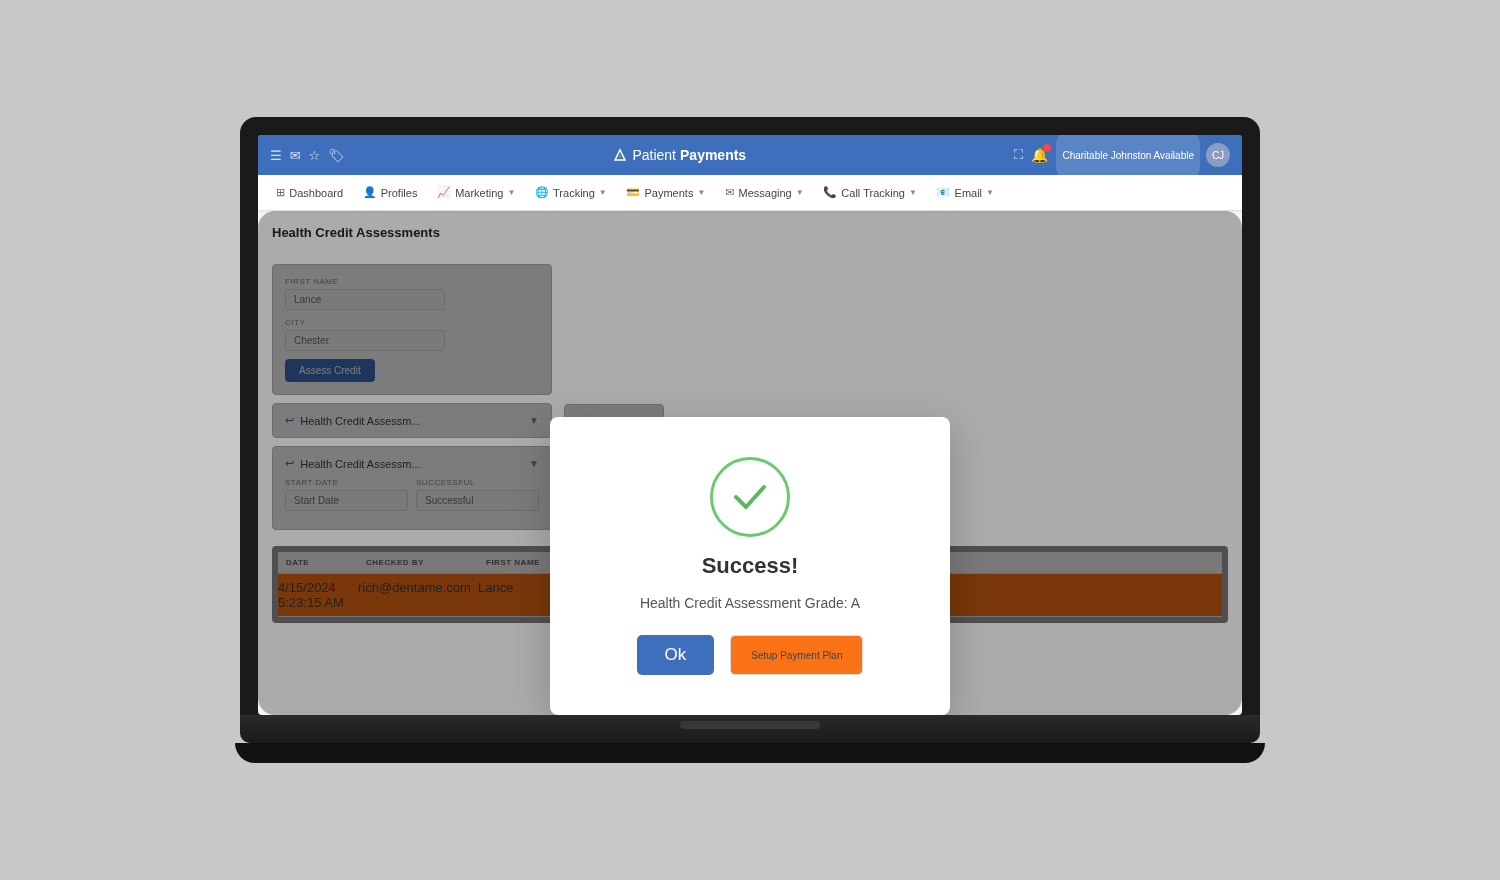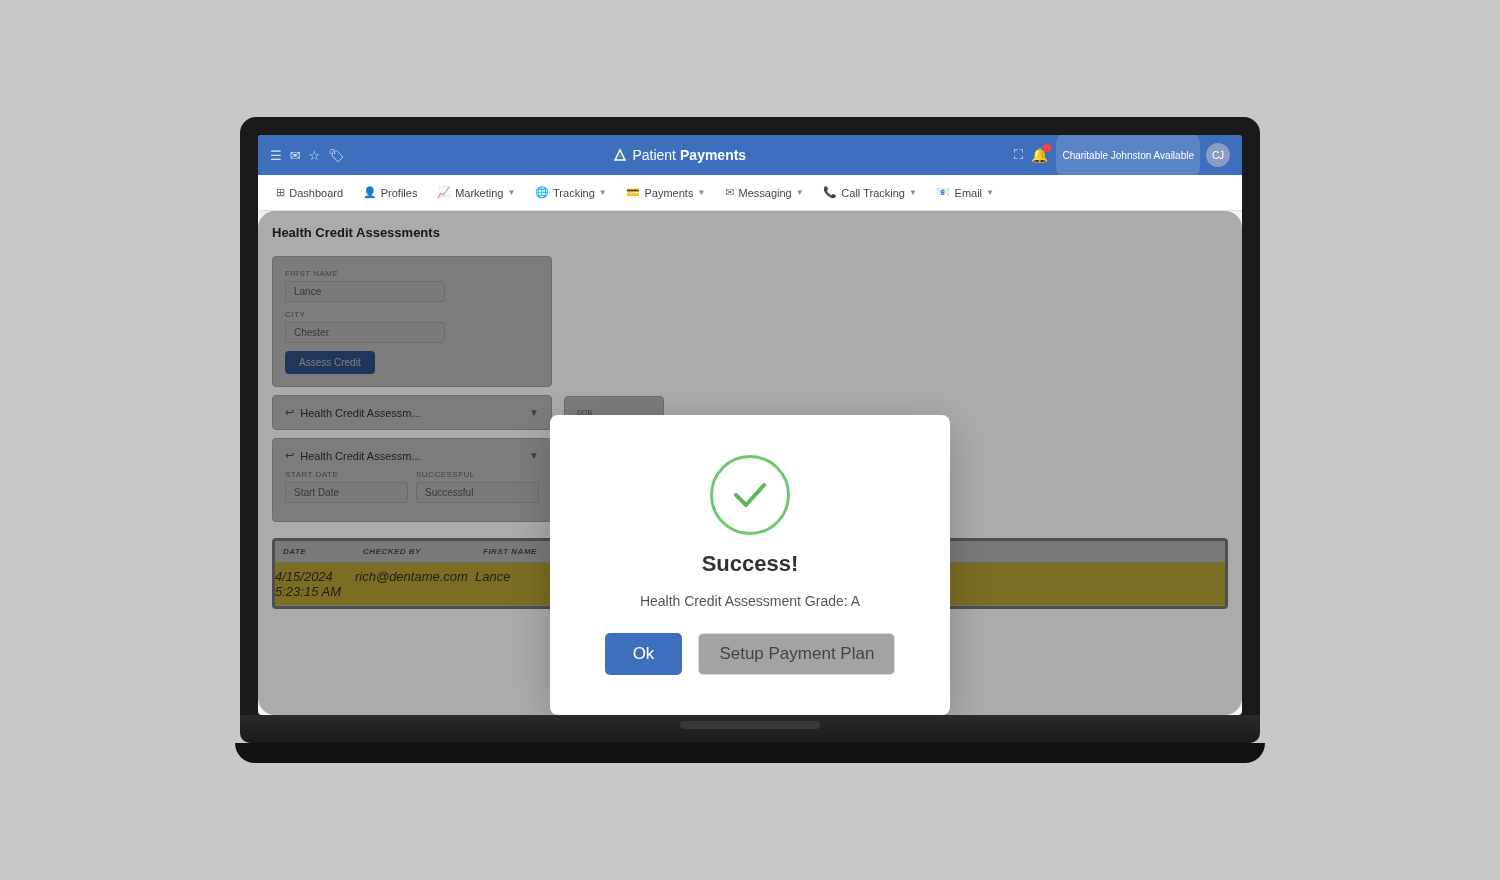--- a/index.html
+++ b/index.html
@@ -178,21 +178,21 @@
     .main-content {
       flex: 1;
       padding: 14px;
       overflow: hidden;
       position: relative;
     }
     .page-title {
       font-size: 13px;
       font-weight: 600;
       color: #333;
-      margin-bottom: 16px;
+      margin-bottom: 24px;
     }
 
     
     .form-section {
       background: white;
       border: 1px solid #e0e0e0;
       border-radius: 4px;
       padding: 12px;
       margin-bottom: 8px;
     }
@@ -236,25 +236,24 @@
       align-items: center;
       gap: 6px;
       font-size: 11px;
       color: #444;
     }
     .collapse-icon { color: #3d6fbd; font-size: 11px; }
     .collapse-arrow { margin-left: auto; color: #888; font-size: 10px; }
 
     
     .results-table {
-      background: #fde047;
-      border: 3px solid #a3a3a3;
+      background: #f97316;
+      border: 6px solid #a3a3a3;
       border-radius: 4px;
       overflow: hidden;
-      font-style: italic;
     }
     .table-header {
       display: grid;
       grid-template-columns: 80px 120px 100px 100px 80px 90px 70px;
       background: #f8f8f8;
       border-bottom: 1px solid #e0e0e0;
     }
     .th {
       padding: 6px 8px;
       font-size: 8px;
@@ -324,26 +323,26 @@
       background: #3d6fbd;
       color: white;
       border: none;
       padding: 10px 28px;
       border-radius: 5px;
       font-size: 17px;
       cursor: pointer;
       font-weight: 500;
     }
     .btn-setup {
-      background: #a3a3a3;
+      background: #f97316;
       color: #444;
       border: 1px solid #ddd;
       padding: 10px 20px;
       border-radius: 5px;
-      font-size: 17px;
+      font-size: 10px;
       cursor: pointer;
       font-weight: 500;
     }
 
     
     .dimmed {
       filter: brightness(0.7);
       pointer-events: none;
     }
     .dob-label {

